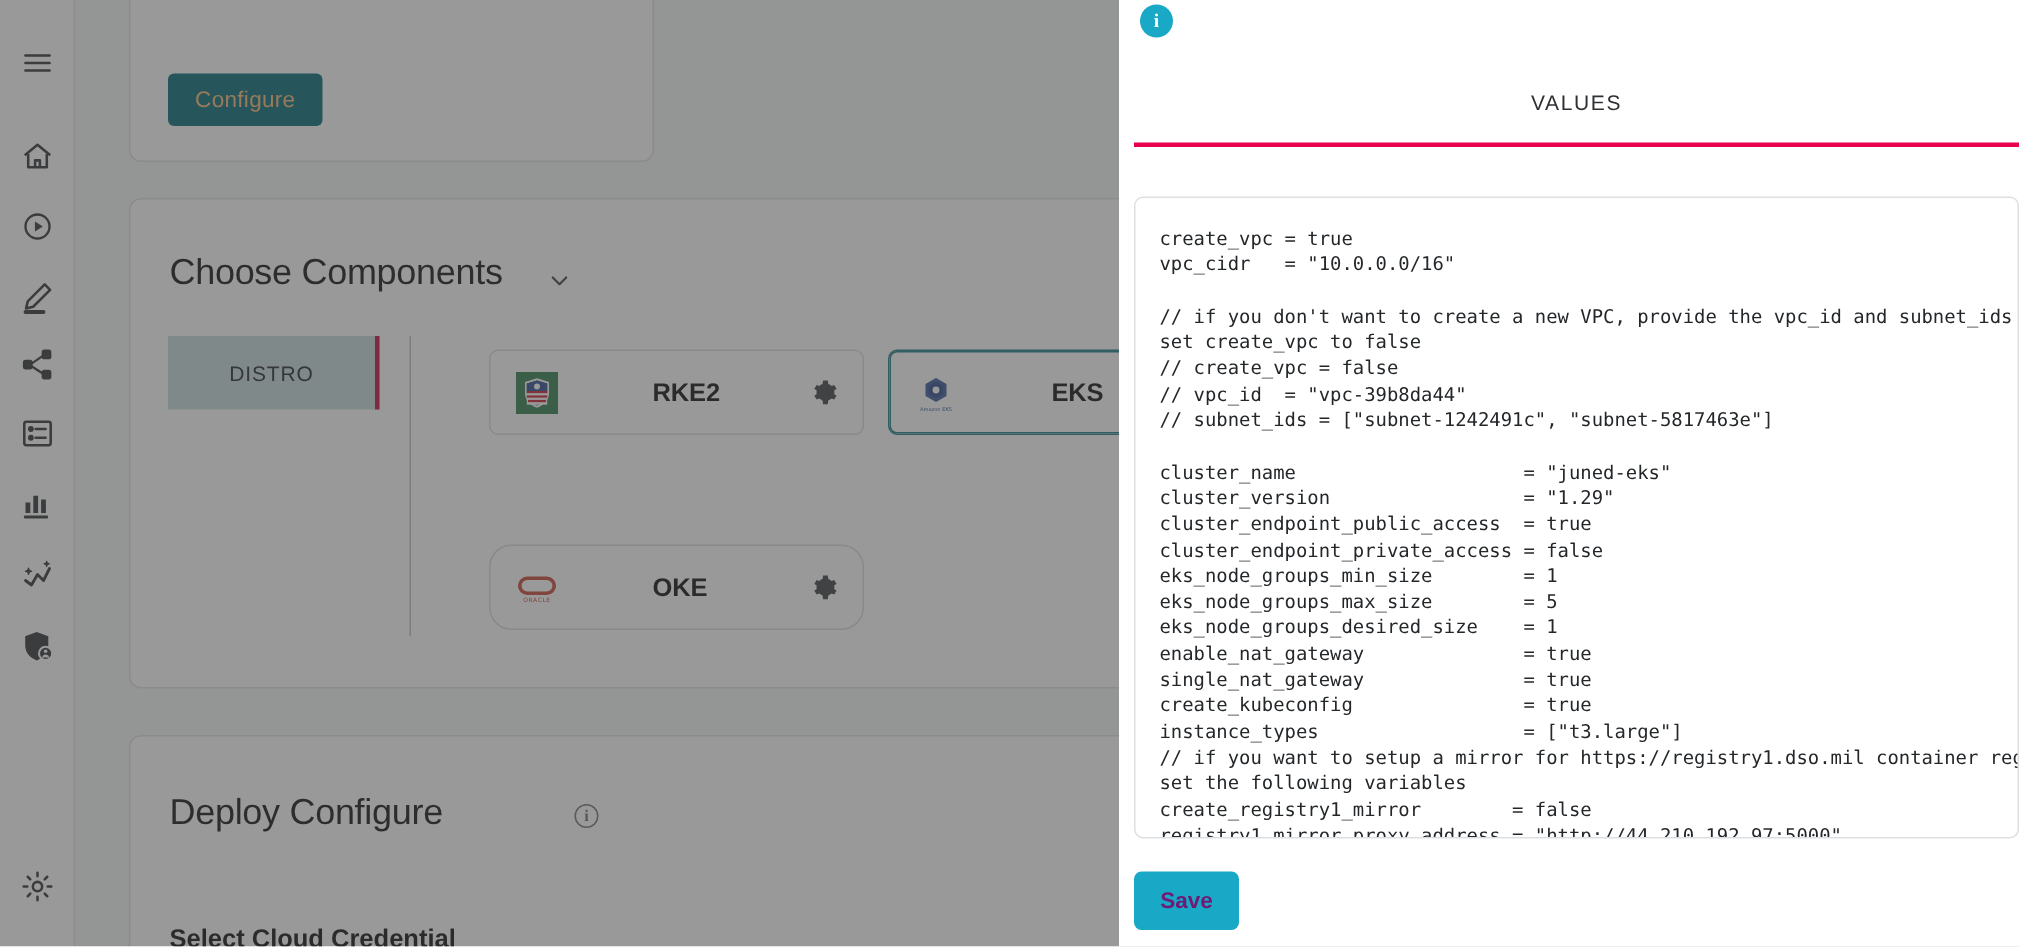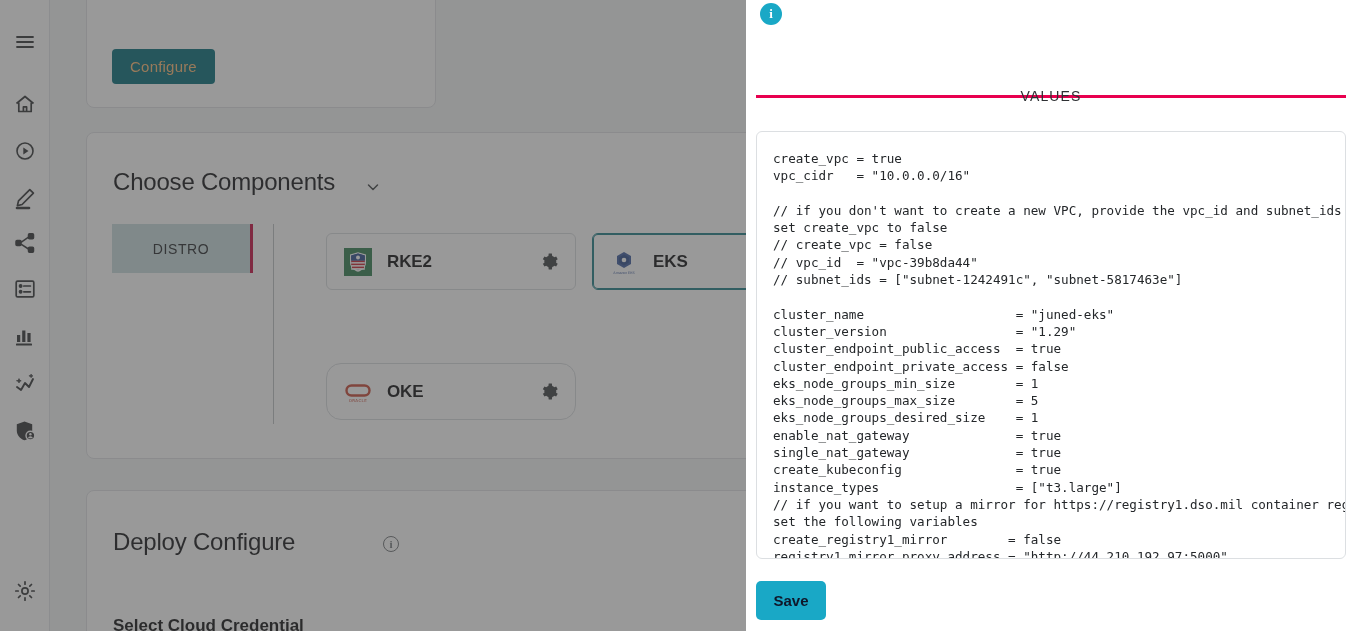--- a/index.html
+++ b/index.html
@@ -112,20 +112,21 @@
 
   .comp-card {
     position: absolute;
     height: 57px;
     background: #ffffff;
     border: 1px solid #d8dbde;
     border-radius: 6px;
     display: flex;
     align-items: center;
     cursor: pointer;
+    gap: 48px;
   }
   .comp-card.selected {
     border: 1px solid #1b7c86;
     box-shadow: 0 0 0 1px #1b7c86 inset;
   }
   .comp-logo {
     width: 28px; height: 28px;
     margin-left: 17px;
     flex: 0 0 auto;
     display: flex; align-items: center; justify-content: center;
@@ -207,21 +208,20 @@
   }
   .panel-tab {
     position: absolute;
     left: 0; right: 0;
     top: 8px;
     text-align: center;
     font-size: 14px;
     color: #2e3033;
     letter-spacing: 1.1px;
     cursor: pointer;
-    margin-top: 28px;
   }
   .values-box {
     position: absolute;
     left: 10px; top: 131px;
     width: 590px; height: 428px;
     border: 1px solid #dcdfe2;
     border-radius: 6px;
     background: #ffffff;
     overflow: hidden;
   }
@@ -240,21 +240,21 @@
     width: 100%;
     height: 100%;
     background: transparent;
     overflow: hidden;
   }
   .btn-save {
     position: absolute;
     left: 10px; top: 581px;
     width: 70px; height: 39px;
     background: #19a8c6;
-    color: #0f172a;
+    color: #701a75;
     border: none;
     border-radius: 5px;
     font-size: 15px;
     font-weight: bold;
     font-family: "Liberation Sans", sans-serif;
     cursor: pointer;
   }
 </style>
 </head>
 <body>

